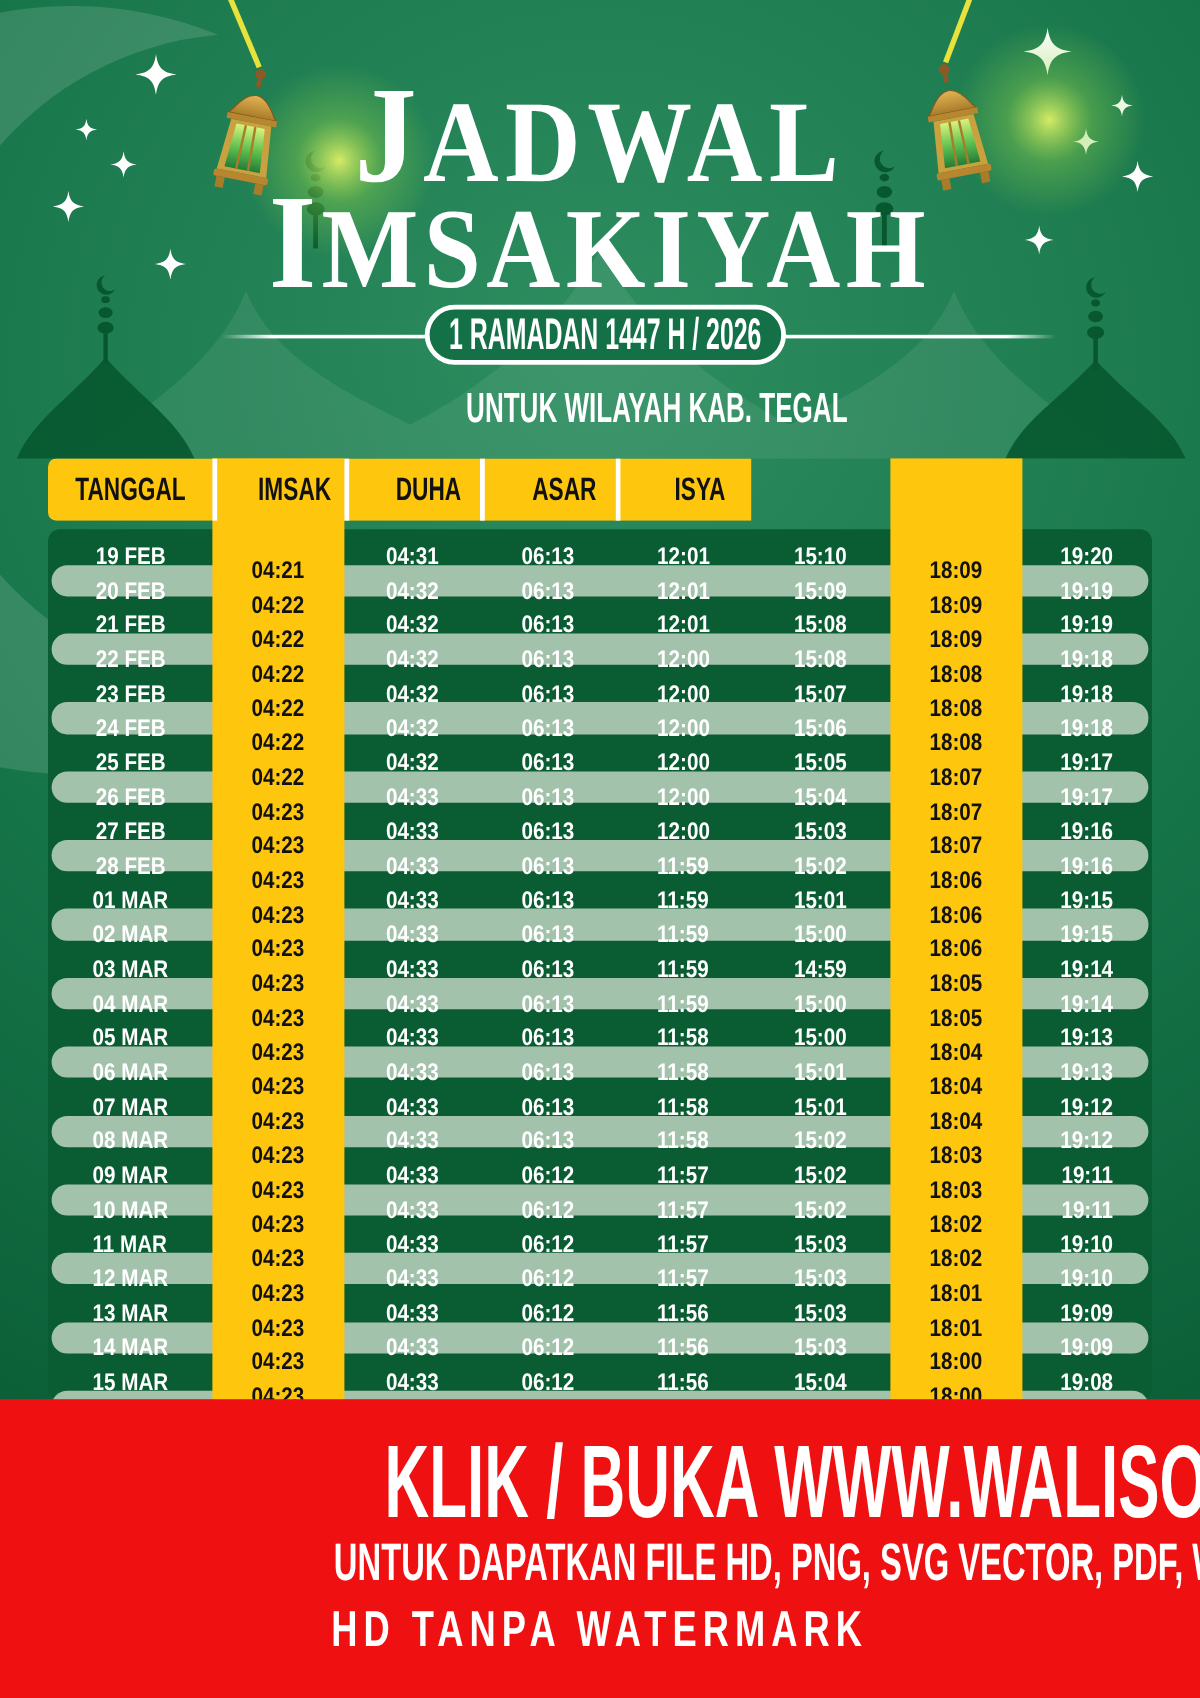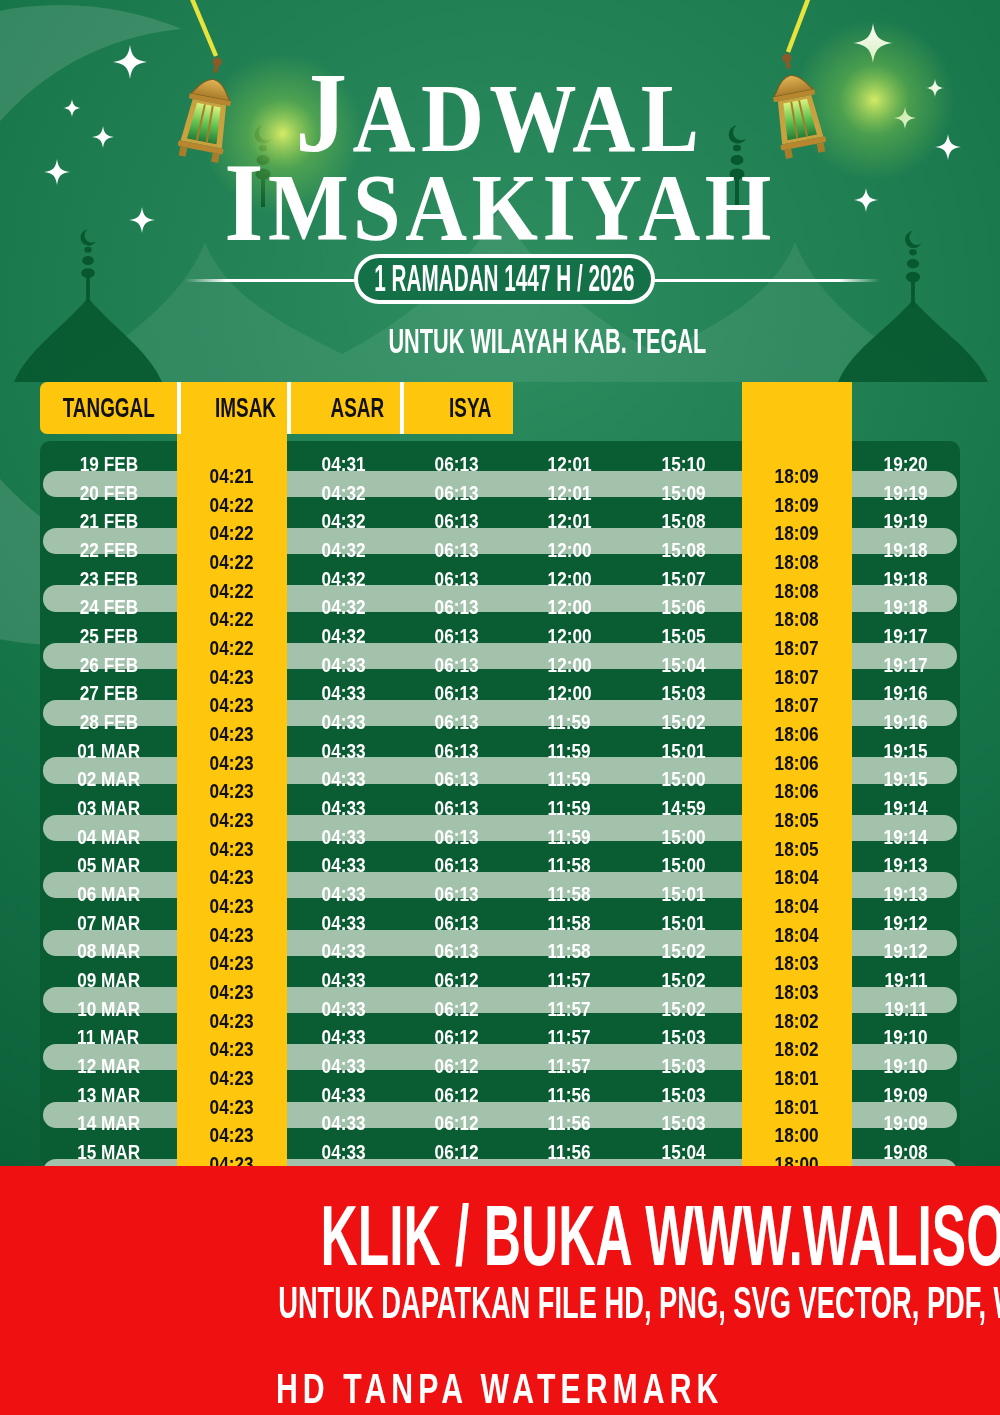--- a/index.html
+++ b/index.html
@@ -87,21 +87,21 @@
   .cell .ct { transform:scaleX(.86); }
 
   
   .footer {
     position:absolute; top:1166px; left:0; width:1000px; height:249px;
     background:var(--footer-red,#ef1111);
   }
   .fline { position:absolute; left:0; width:100%; text-align:center; color:#fff; font-weight:bold; white-space:nowrap; }
   .f1 { top:20px;  font-size:86px; } .f1 .ct { transform:scaleX(.60); }
   .f2 { top:112px; font-size:44px; } .f2 .ct { transform:scaleX(.62); }
-  .f3 { top:168px; font-size:42px;margin-top:31px; } .f3 .ct { transform:scaleX(.72); letter-spacing:7px; }
+  .f3 { top:168px; font-size:42px; } .f3 .ct { transform:scaleX(.72); letter-spacing:7px; }
 </style>
 </head>
 <body>
 
 <div class="page">
 
   <svg class="decor" width="1000" height="1415" viewBox="0 0 1000 1415">
     <defs>
       <path id="s4" d="M0,-1 C0.09,-0.32 0.32,-0.09 1,0 C0.32,0.09 0.09,0.32 0,1 C-0.09,0.32 -0.32,0.09 -1,0 C-0.32,-0.09 -0.09,-0.32 0,-1 Z" fill="#ffffff"></path>
       <radialGradient id="glow" cx="50%" cy="50%" r="50%">
@@ -213,20 +213,23 @@
     <div class="band b1"></div>
     <div class="band b2"></div>
     <div class="thead">
         <div class="hcell">
           <span class="ct">TANGGAL</span>
         </div>
         <div class="hcell">
           <span class="ct">IMSAK</span>
         </div>
         <div class="hcell">
+          <span class="ct">DUHA</span>
+        </div>
+        <div class="hcell">
           <span class="ct">ASAR</span>
         </div>
         <div class="hcell">
           <span class="ct">ISYA</span>
         </div>
       </div>
     <div class="tbody">
         <div class="trow">
           <div class="cell"><span class="ct">19 FEB</span></div>
           <div class="cell dark"><span class="ct">04:21</span></div>

